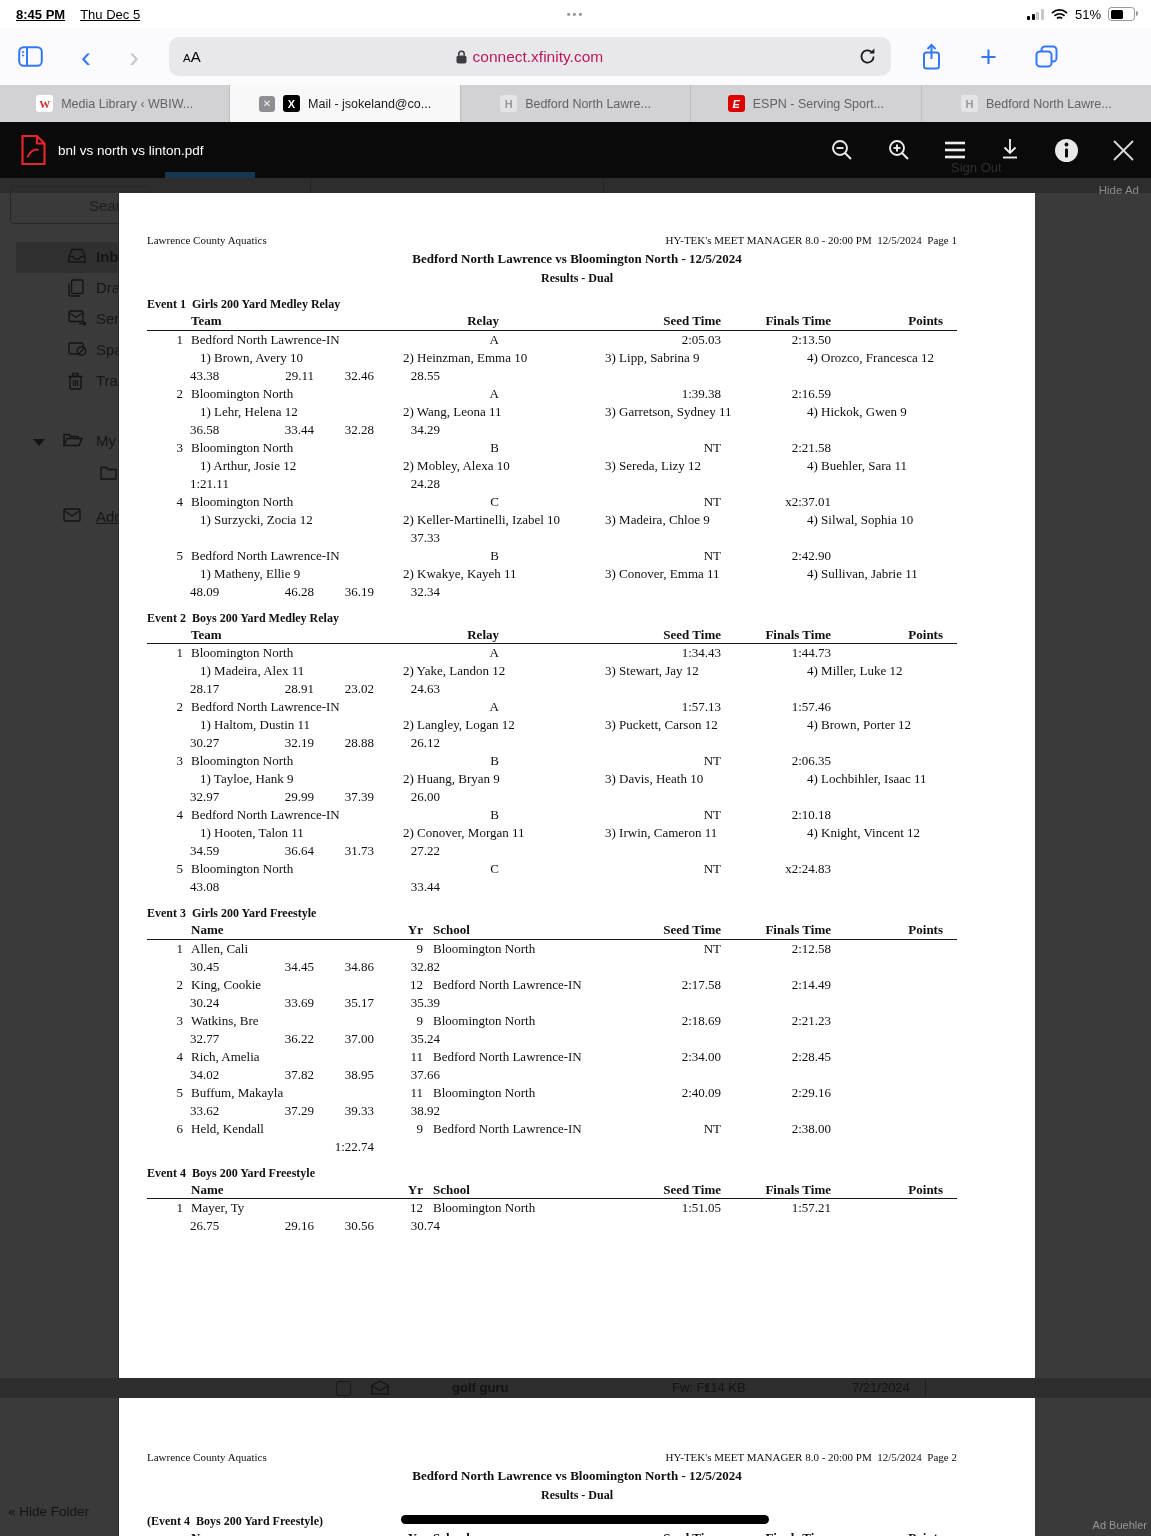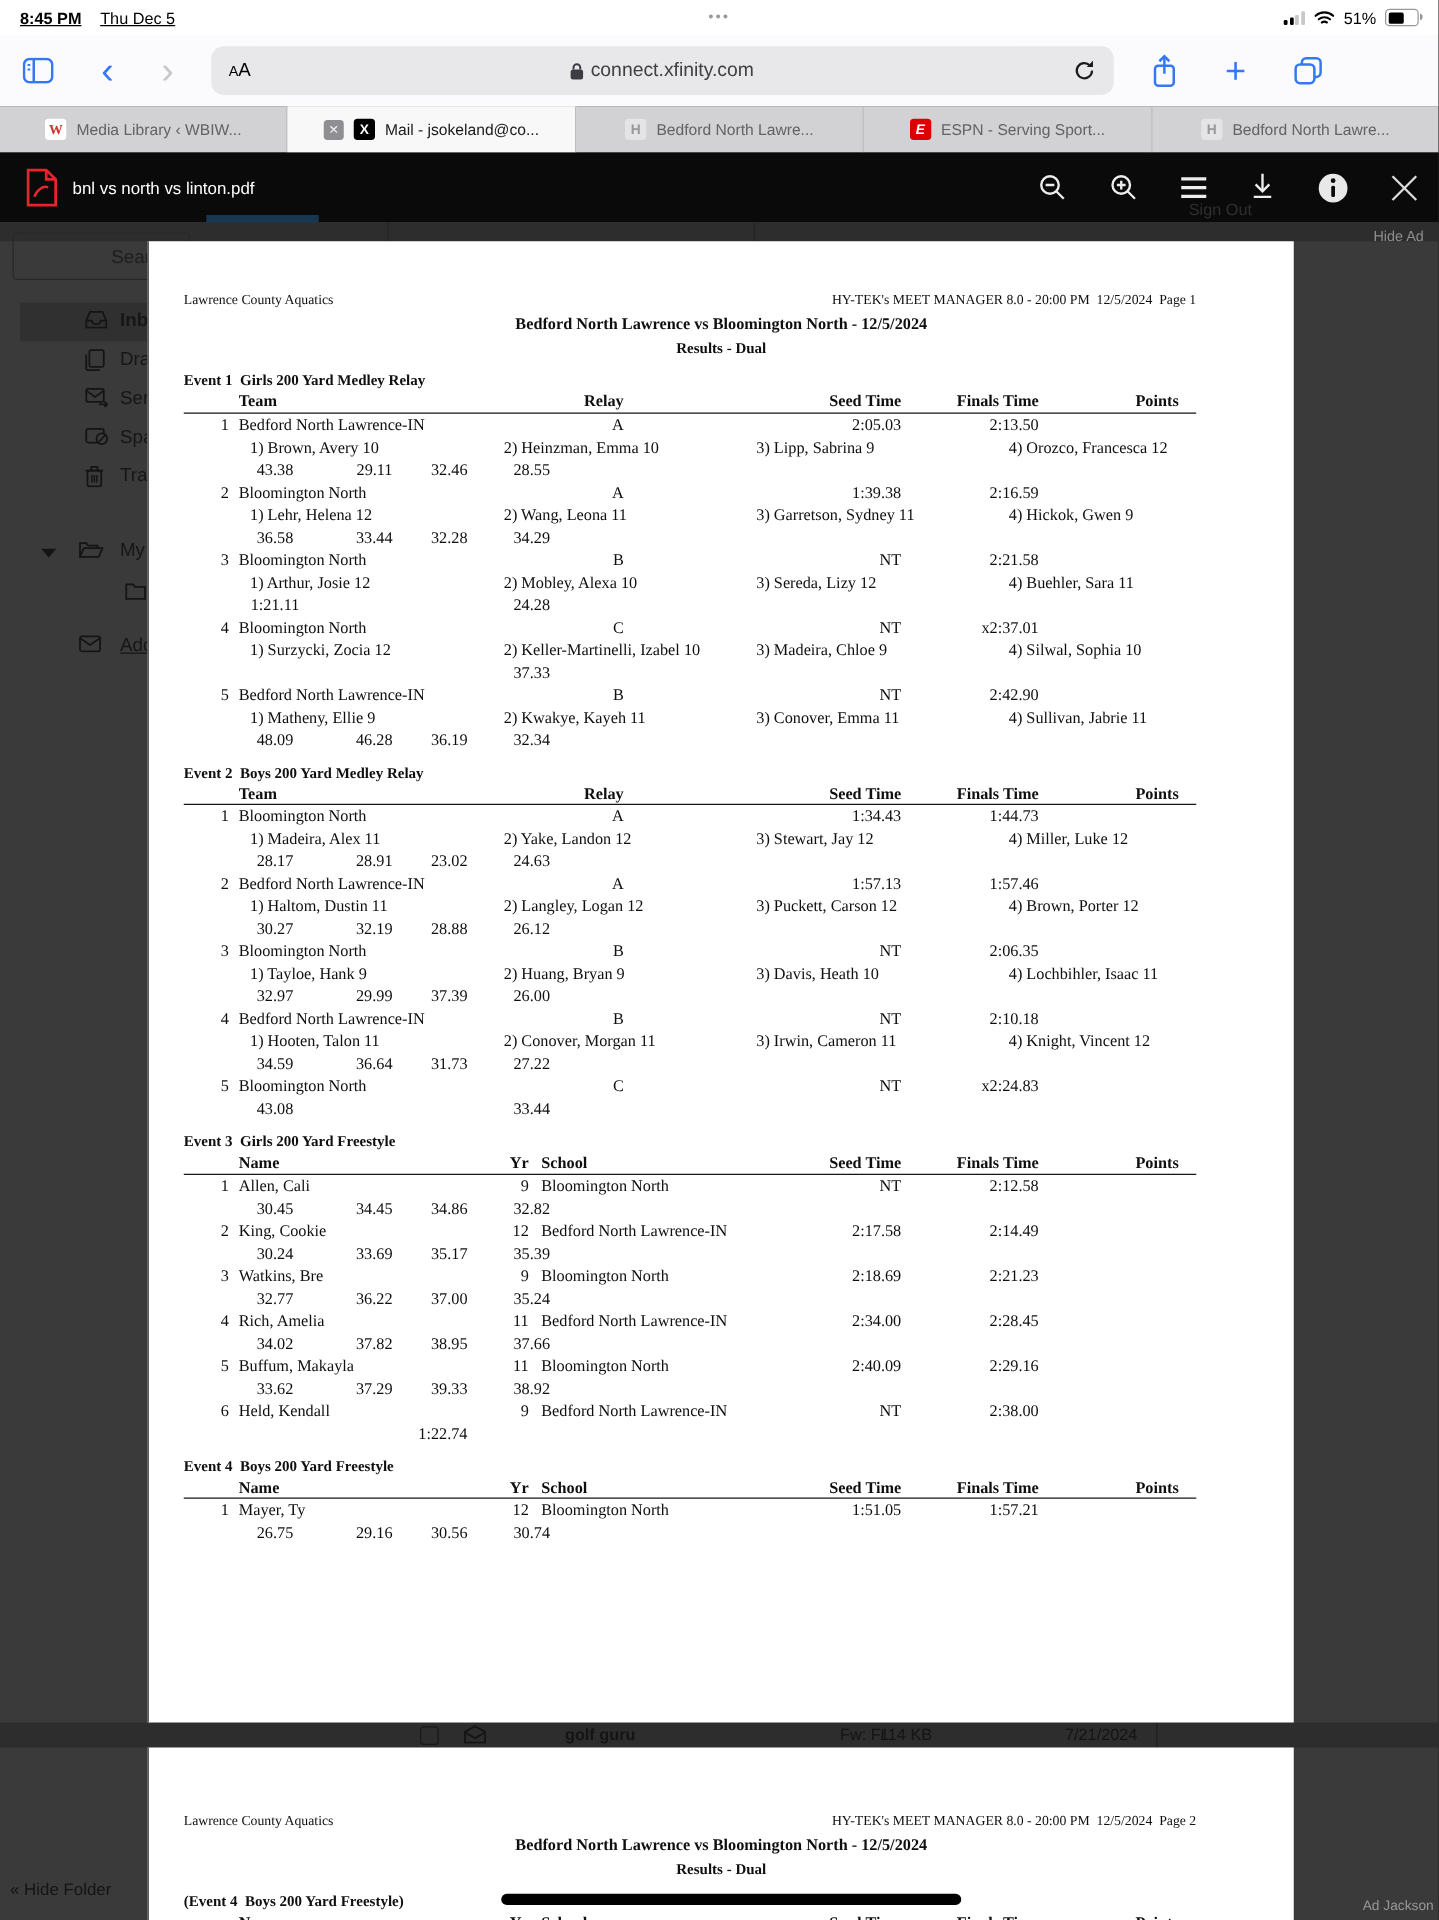--- a/index.html
+++ b/index.html
@@ -30,21 +30,21 @@
   .toolbar{position:absolute;top:28px;left:0;right:0;height:57px;background:#fbfbfd;
            display:flex;align-items:center;padding:0 18px;box-sizing:border-box;}
   .tb-group{display:flex;align-items:center;gap:38px;}
   .chev{font-size:30px;line-height:28px;font-weight:400;}
   .chev.back{color:#3478F6;}
   .chev.fwd{color:#c7c7c9;}
   .addr{flex:1;max-width:722px;height:39px;background:#e8e8ea;border-radius:10px;
         display:flex;align-items:center;margin:0 30px;padding:0 14px;box-sizing:border-box;color:#000;}
   .aa{font-size:15px;letter-spacing:0;}
   .aa .small{font-size:11.5px;}
-  .addr-center{flex:1;display:flex;align-items:center;justify-content:center;gap:6px;font-size:15.5px;color:#404040;}
+  .addr-center{flex:1;display:flex;align-items:center;justify-content:center;gap:6px;font-size:15.5px;color:#be185d;}
   .tb-plus{color:#3478F6;font-size:29px;font-weight:300;line-height:26px;}
 
   
   .tabbar{position:absolute;top:85px;left:0;right:0;height:37px;display:flex;background:#d2d2d4;}
   .tab{flex:1;display:flex;align-items:center;justify-content:center;gap:8px;
        font-size:12.5px;color:#626267;border-right:1px solid #bdbdc0;overflow:hidden;white-space:nowrap;}
   .tab:last-child{border-right:none;}
   .tab.active{background:#f8f8f8;color:#19191b;}
   .tab-ico{width:17px;height:17px;border-radius:3px;display:flex;align-items:center;
            justify-content:center;font-size:11px;font-weight:700;flex:none;}
@@ -109,21 +109,21 @@
   .pline span{position:absolute;top:0;line-height:18px;white-space:pre;}
   .phead{font-weight:700;border-bottom:1.5px solid #161616;height:16.5px;}
   .phead span{line-height:15px;}
   .c-place{left:0;width:36px;text-align:right;}
   .c-team{left:44px;}
   .c-relay{left:252px;width:100px;text-align:right;}
   .c-seed{left:454px;width:120px;text-align:right;}
   .c-finals{left:564px;width:120px;text-align:right;}
   .c-points{left:676px;width:120px;text-align:right;}
   .c-sw1{left:53px;}.c-sw2{left:256px;}.c-sw3{left:458px;}.c-sw4{left:660px;}
-  .c-sp1{left:43px;width:60px;text-align:center;}
+  .c-sp1{left:43px;width:60px;text-align:left;}
   .c-sp2{left:107px;width:60px;text-align:right;}
   .c-sp3{left:167px;width:60px;text-align:right;}
   .c-sp4{left:233px;width:60px;text-align:right;}
   .c-yr{left:226px;width:50px;text-align:right;}
   .c-school{left:286px;}
   .blackbar{position:absolute;left:282px;top:117px;width:368px;height:9px;background:#000;border-radius:5px;}
 </style>
 </head>
 <body>
 
@@ -341,21 +341,21 @@
         <path d="M1 6l8 4.5L17 6" fill="none" stroke="#151515" stroke-width="1.4"></path>
       </svg>
       <span class="sender">golf guru</span>
       <span class="subj">Fw: Fr</span>
       <span class="msize">114 KB</span>
       <span class="mdate">7/21/2024</span>
       <span class="mdiv"></span>
     </div>
 
     <span class="hidefolder">« Hide Folder</span>
-    <span class="adfb">Ad Jackson</span>
+    <span class="adfb">Ad Buehler</span>
   </div>
 
   <div class="pdf-page page1">
     <div class="pinner">
       <div class="pcontent">
         <div class="porg">
           <span>Lawrence County Aquatics</span>
           <span>HY-TEK's MEET MANAGER 8.0 - 20:00 PM  12/5/2024  Page 1</span>
         </div>
       </div>

